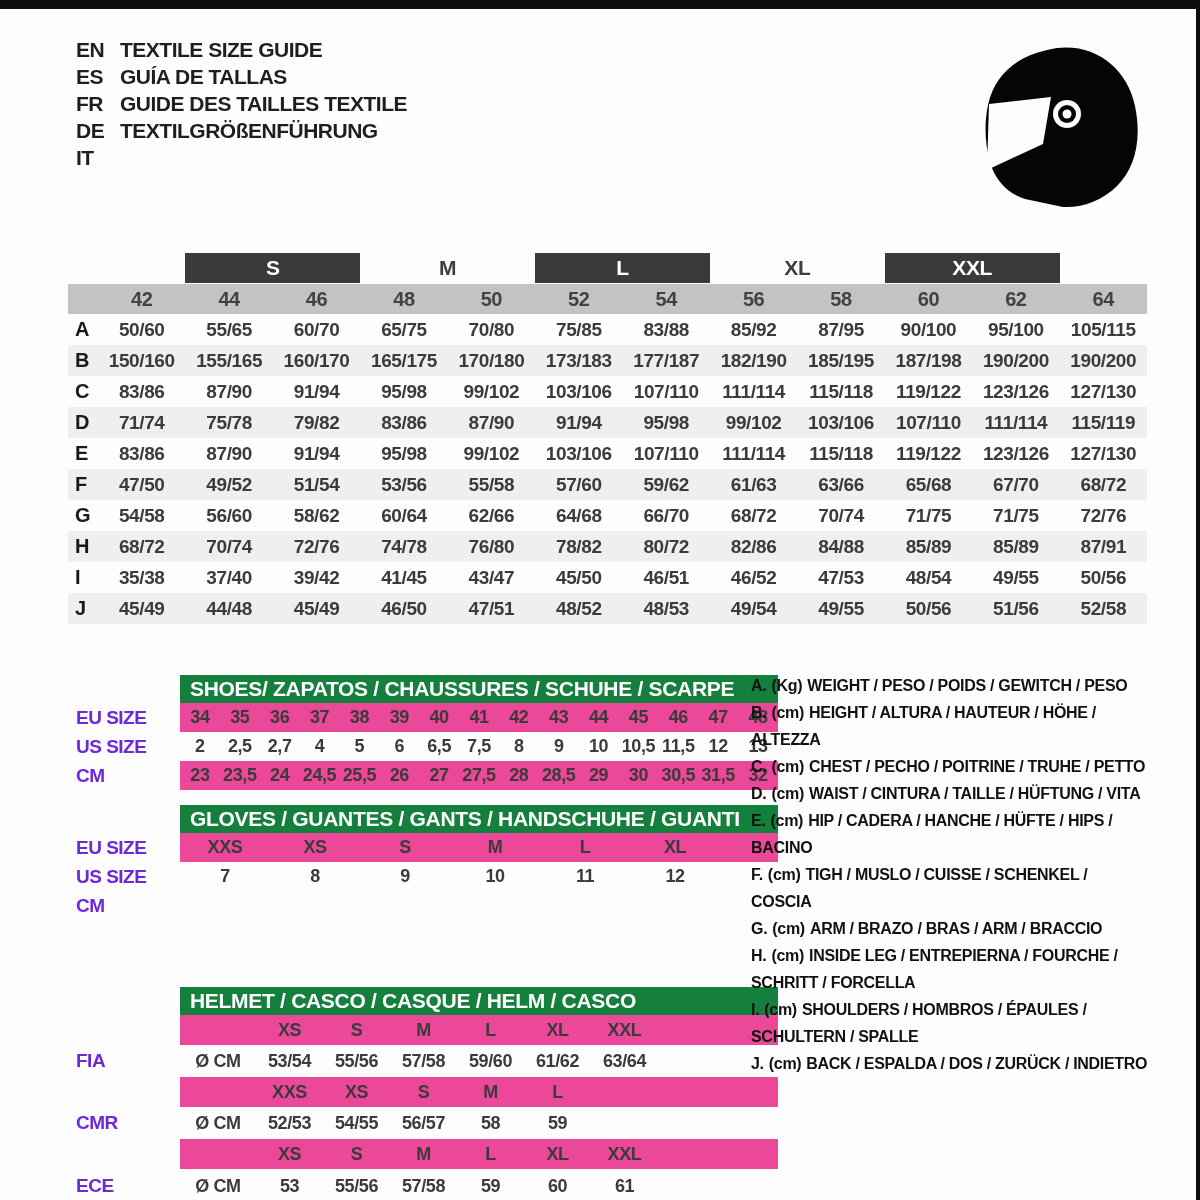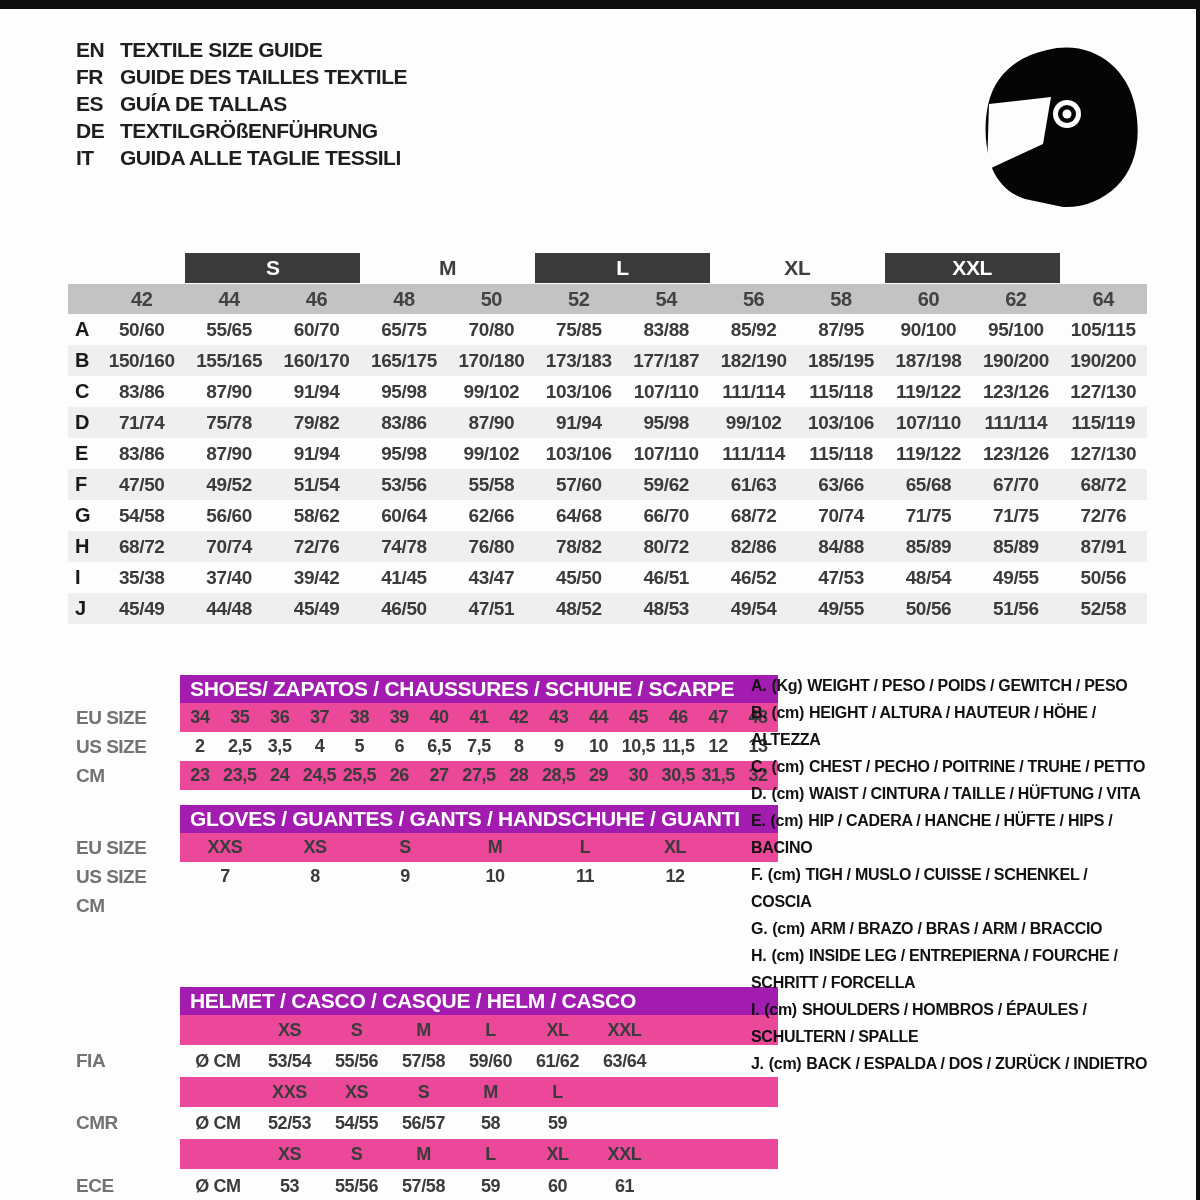--- a/index.html
+++ b/index.html
@@ -28,23 +28,23 @@
   .band-row  { height:30px; background:#c3c3c3; }
   .band-cell { text-align:center; font-size:20px; color:#424242; }
   .m-row     { height:31px; }
   .m-row.alt { background:#efefef; }
   .m-letter  { padding-left:7px; color:#191919; font-size:20px; }
   .m-cell    { text-align:center; }
 
   
   .subtable   { position:absolute; left:60px; display:grid; grid-template-columns:120px 598px; }
   .sub-labels { display:grid; }
-  .sub-label  { display:flex; align-items:center; padding-left:16px; font-size:19px; color:#737373; letter-spacing:-0.5px; white-space:nowrap;text-align:right; }
+  .sub-label  { display:flex; align-items:center; padding-left:16px; font-size:19px; color:#6d28d9; letter-spacing:-0.5px; white-space:nowrap;text-align:right; }
   .sub-body   { display:grid; }
-  .sub-title  { background:#a21caf; color:#ffffff; font-size:21px; letter-spacing:-0.3px; display:flex; align-items:center; padding-left:10px; white-space:nowrap; }
+  .sub-title  { background:#15803d; color:#ffffff; font-size:21px; letter-spacing:-0.3px; display:flex; align-items:center; padding-left:10px; white-space:nowrap; }
   .sub-row    { display:grid; align-items:center; text-align:center; font-size:18px; color:#3b3b3b; letter-spacing:-0.4px; }
   .sub-row.alt{ background:#ec4899; }
 
   #shoes    { top:675px; }
   #shoes  .sub-labels, #shoes  .sub-body { grid-template-rows:28px 29px 29px 29px; }
   #shoes  .sub-row { grid-template-columns:repeat(15,1fr); }
 
   #gloves   { top:805px; }
   #gloves .sub-labels, #gloves .sub-body { grid-template-rows:28px 29px 29px 29px; }
   #gloves .sub-row { grid-template-columns:repeat(6,90px); }
@@ -64,34 +64,33 @@
 <div id="page">
   <div class="top-bar"></div>
   <div class="right-bar"></div>
 
   <div class="languages">
       <div class="lang-row">
         <span class="lang-code">EN</span>
         <span class="lang-label">TEXTILE SIZE GUIDE</span>
       </div>
       <div class="lang-row">
+        <span class="lang-code">ES</span>
+        <span class="lang-label">GUÍA DE TALLAS</span>
+      </div>
+      <div class="lang-row">
         <span class="lang-code">FR</span>
         <span class="lang-label">GUIDE DES TAILLES TEXTILE</span>
-      </div>
-      <div class="lang-row">
-        <span class="lang-code">ES</span>
-        <span class="lang-label">GUÍA DE TALLAS</span>
       </div>
       <div class="lang-row">
         <span class="lang-code">DE</span>
         <span class="lang-label">TEXTILGRÖßENFÜHRUNG</span>
       </div>
       <div class="lang-row">
         <span class="lang-code">IT</span>
-        <span class="lang-label">GUIDA ALLE TAGLIE TESSILI</span>
       </div>
     </div>
 
   <div class="helmet-icon">
     <svg viewBox="0 0 168 173" width="168" height="173" xmlns="http://www.w3.org/2000/svg">
       <path fill="#050505" d="M72 8 C115 -3 152 24 160 64 C167 98 160 126 142 144 C128 158 108 166 88 165 L50 157 C32 151 20 138 15 120 C10 102 9 82 13 63 C20 31 44 14 72 8 Z"></path>
       <polygon fill="#fdfdfd" points="14,62 76,55 68,102 12,128"></polygon>
       <circle cx="92" cy="72" r="14" fill="#fdfdfd"></circle>
       <circle cx="92" cy="72" r="9" fill="#050505"></circle>
       <circle cx="92" cy="72" r="4.5" fill="#fdfdfd"></circle>
@@ -296,21 +295,21 @@
           <div>43</div>
           <div>44</div>
           <div>45</div>
           <div>46</div>
           <div>47</div>
           <div>48</div>
         </div>
         <div class="sub-row">
           <div>2</div>
           <div>2,5</div>
-          <div>3,5</div>
+          <div>2,7</div>
           <div>4</div>
           <div>5</div>
           <div>6</div>
           <div>6,5</div>
           <div>7,5</div>
           <div>8</div>
           <div>9</div>
           <div>10</div>
           <div>10,5</div>
           <div>11,5</div>

